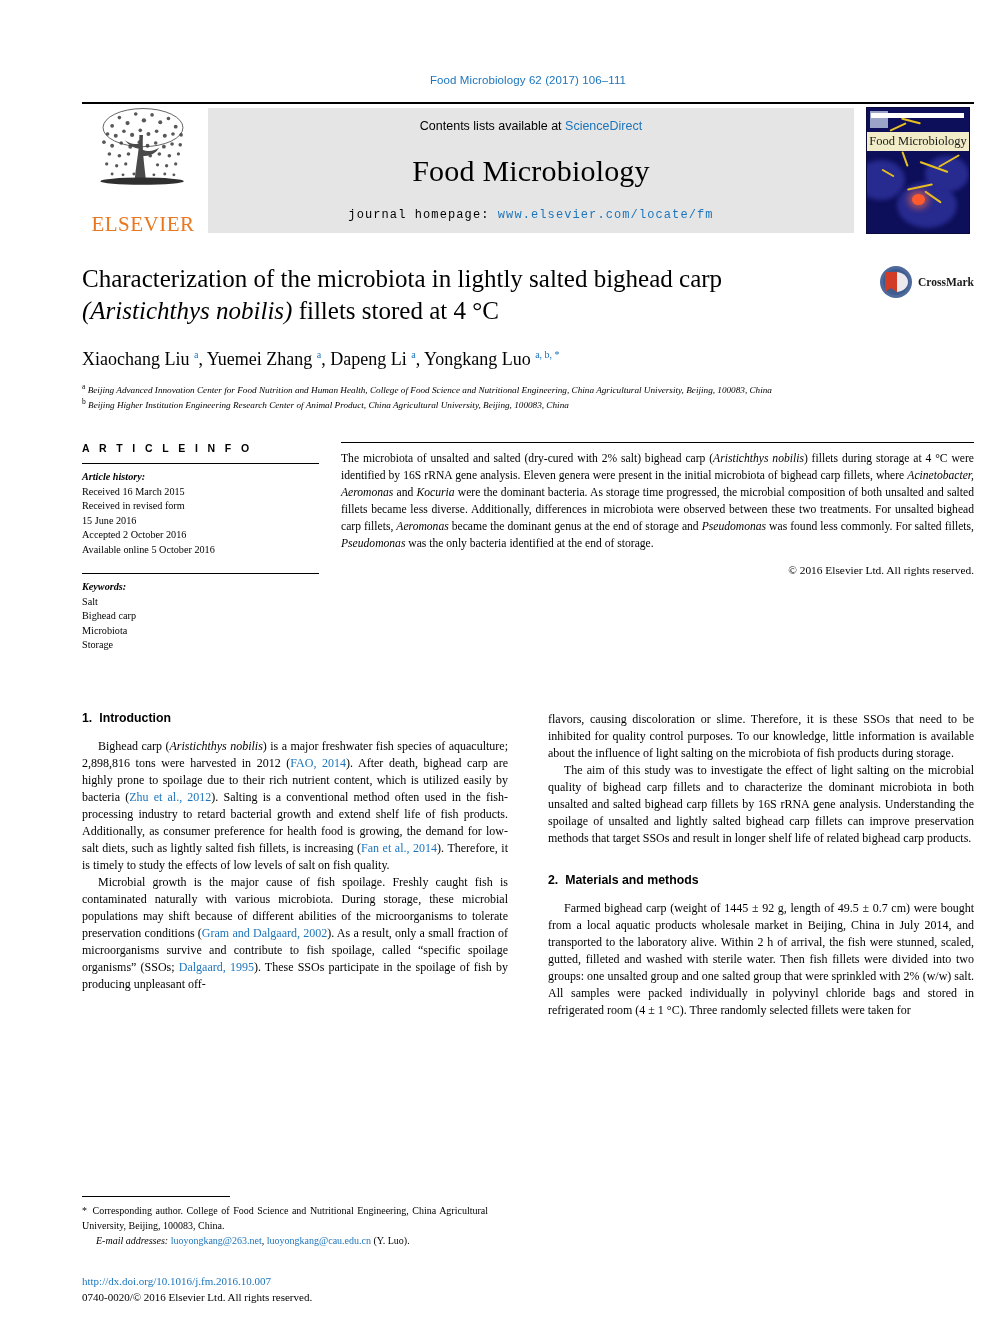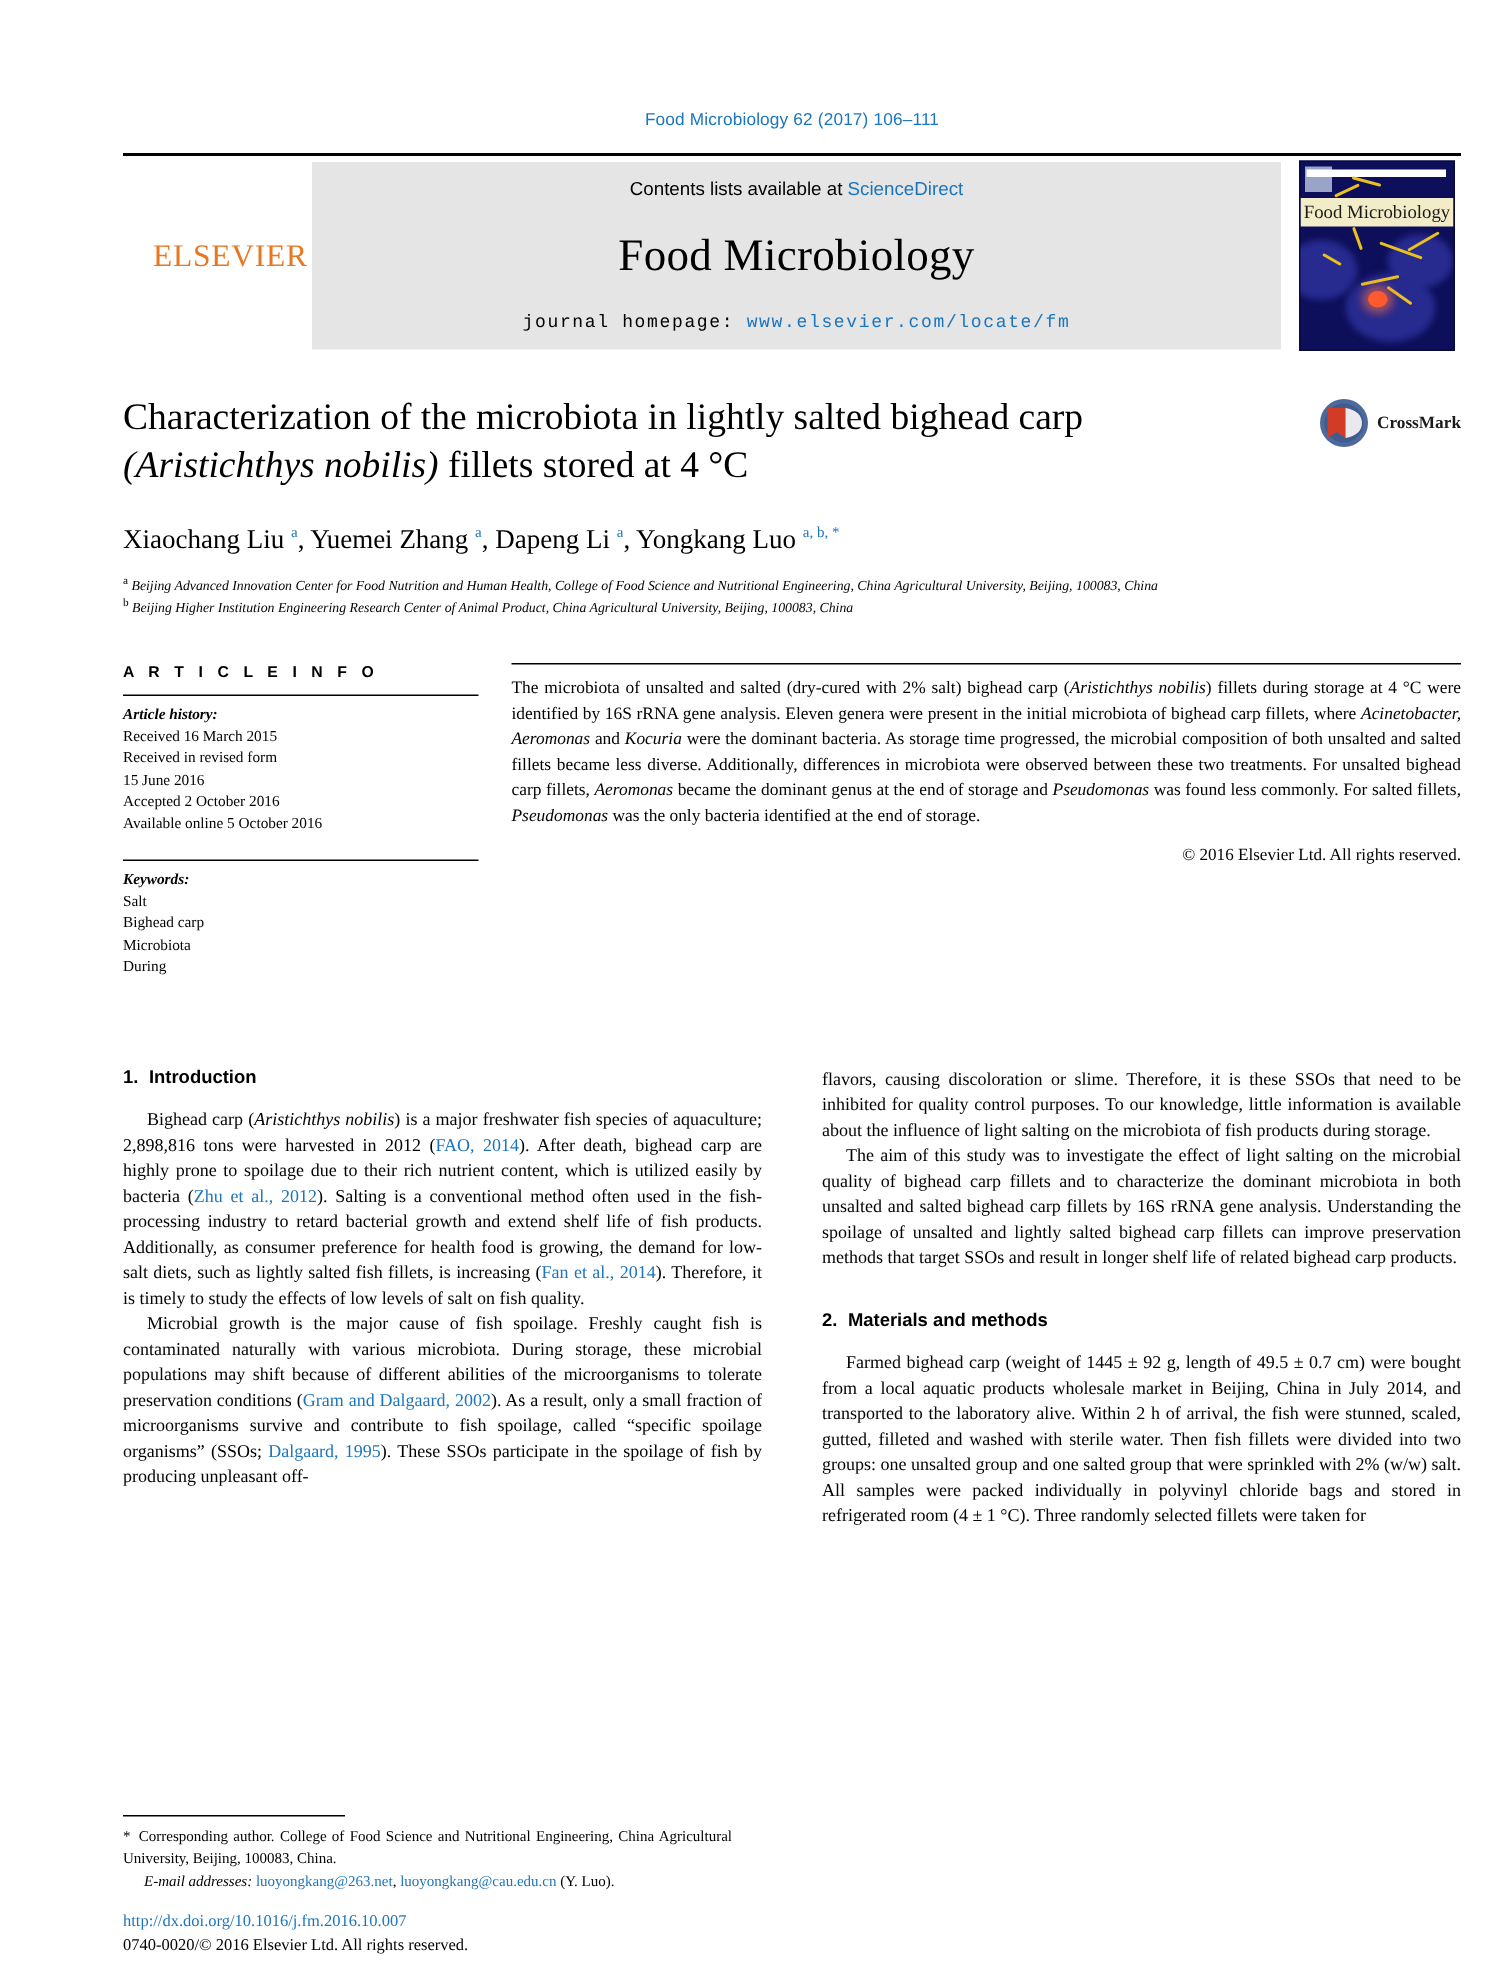--- a/index.html
+++ b/index.html
@@ -40,21 +40,22 @@
     border-top: 2.5px solid #000;
     height: 133px;
     display: flex;
     align-items: stretch;
   }
   .elsevier-block {
     width: 122px;
     flex: 0 0 122px;
     position: relative;
     display: flex;
-    flex-direction: row;
+    flex-direction: column;
+    justify-content: flex-end;
     align-items: center;
     padding-bottom: 2px;
     gap: 20px;
   }
   .tree-svg { display:block; }
   .elsevier-word {
     font-family: "Liberation Serif", serif;
     font-size: 21px;
     letter-spacing: .5px;
     color: #e87722;
@@ -251,21 +252,21 @@
   }
   p.para + p.para { margin-top: 0; }
   .ref { color: #1c75bc; }
   .it { font-style: italic; }
   .gap-before-h1 { margin-top: 26px; }
 
   
   .footnote {
     position: absolute;
     left: 50px;
-    bottom: 61px;
+    bottom: 75px;
     width: 406px;
   }
   .footnote-rule {
     border-top: .9px solid #000;
     width: 148px;
     margin-bottom: 7px;
   }
   .footnote-text {
     font-size: 10px;
     line-height: 1.42;
@@ -428,21 +429,21 @@
         <div>15 June 2016</div>
         <div>Accepted 2 October 2016</div>
         <div>Available online 5 October 2016</div>
       </div>
       <div class="rule-thin spacer-rule"></div>
       <div class="kw-block">
         <div class="lbl">Keywords:</div>
         <div>Salt</div>
         <div>Bighead carp</div>
         <div>Microbiota</div>
-        <div>During</div>
+        <div>Storage</div>
       </div>
     </div>
 
     <div class="col-abstract">
       <div class="rule"></div>
       <div class="abstract-body"><span>The microbiota of unsalted and salted (dry-cured with 2% salt) bighead carp (</span><span class="it">Aristichthys nobilis</span><span>) fillets during storage at 4 °C were identified by 16S rRNA gene analysis. Eleven genera were present in the initial microbiota of bighead carp fillets, where </span><span class="it">Acinetobacter, Aeromonas</span><span> and </span><span class="it">Kocuria</span><span> were the dominant bacteria. As storage time progressed, the microbial composition of both unsalted and salted fillets became less diverse. Additionally, differences in microbiota were observed between these two treatments. For unsalted bighead carp fillets, </span><span class="it">Aeromonas</span><span> became the dominant genus at the end of storage and </span><span class="it">Pseudomonas</span><span> was found less commonly. For salted fillets, </span><span class="it">Pseudomonas</span><span> was the only bacteria identified at the end of storage.</span></div>
       <div class="copyright">© 2016 Elsevier Ltd. All rights reserved.</div>
     </div>
   </div>
 

